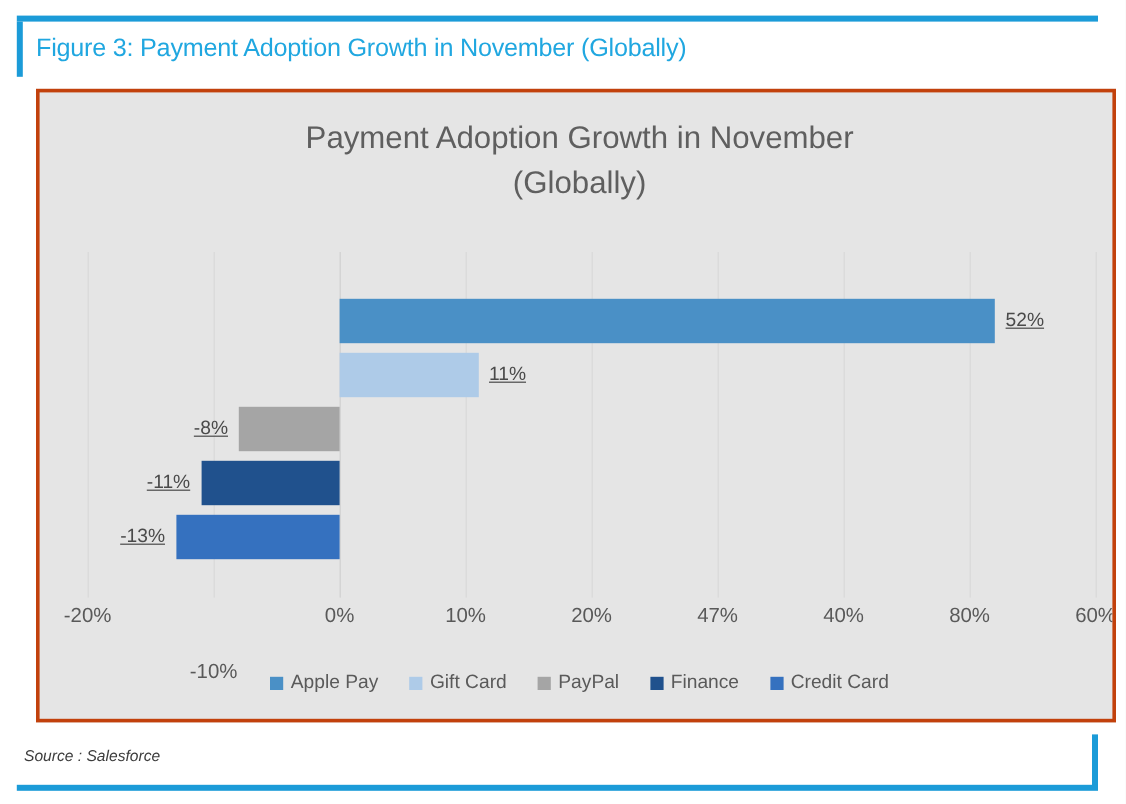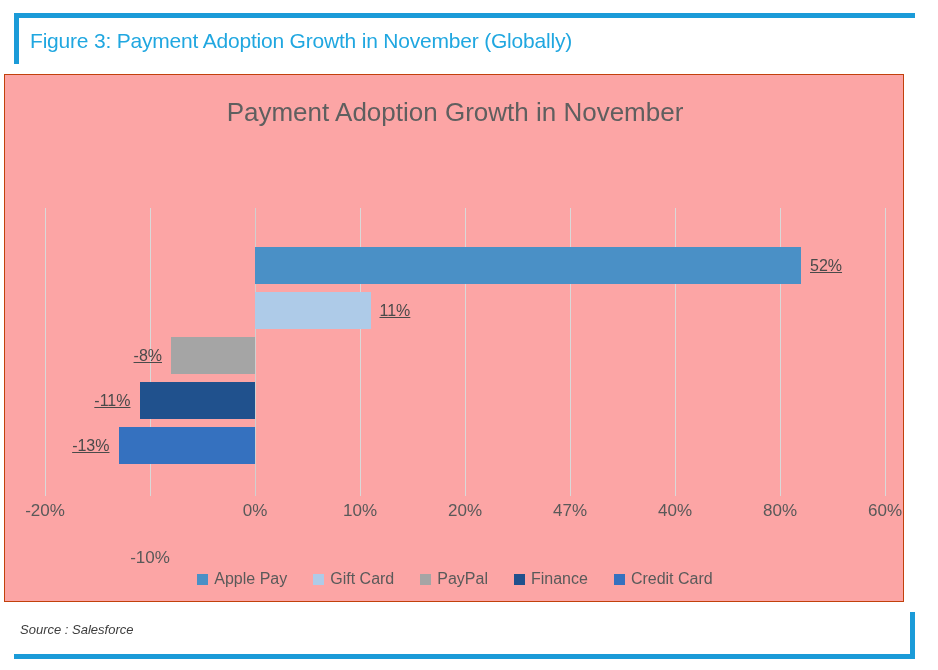--- a/index.html
+++ b/index.html
@@ -70,26 +70,26 @@
     line-height: 30px;
     color: #20a7e0;
     font-family: "Liberation Sans", sans-serif;
     white-space: nowrap;
     letter-spacing: -0.2px;
   }
 
   
   .chart-panel {
     position: absolute;
-    left: 4px;
+    left: 30px;
     top: 74px;
     width: 900px;
     height: 528px;
-    background: #fca5a5;
-    border: 1px solid #c2410c;
+    background: #e5e5e5;
+    border: 3px solid #c2410c;
     box-sizing: border-box;
     overflow: hidden;
   }
 
   .chart-title {
     position: absolute;
     left: 0;
     top: 18px;
     width: 900px;
     text-align: center;
@@ -146,21 +146,20 @@
   
   .legend {
     position: absolute;
     left: 0;
     top: 483px;       
     width: 900px;
     display: flex;
     justify-content: center;
     align-items: center;
     gap: 26px;
-    margin-top: 12px;
   }
   .legend-item {
     display: flex;
     align-items: center;
     gap: 6px;
   }
   .legend-swatch {
     width: 11px;
     height: 11px;
     flex: 0 0 auto;
@@ -191,20 +190,21 @@
 
   <div class="rule-top"></div>
   <div class="accent-left"></div>
 
   <div class="caption">Figure 3: Payment Adoption Growth in November (Globally)</div>
 
   <div class="chart-panel">
 
     <div class="chart-title">
       <div>Payment Adoption Growth in November</div>
+      <div>(Globally)</div>
     </div>
 
     <div class="plot" id="plot-area">
         <div class="gridline" style="left: 0px;"></div>
         <div class="tick-label" style="left: 0px;">-20%</div>
         <div class="gridline" style="left: 105px;"></div>
         <div class="tick-label" style="left: 105px; margin-top: 47px;">-10%</div>
         <div class="gridline zero" style="left: 210px;"></div>
         <div class="tick-label" style="left: 210px;">0%</div>
         <div class="gridline" style="left: 315px;"></div>

